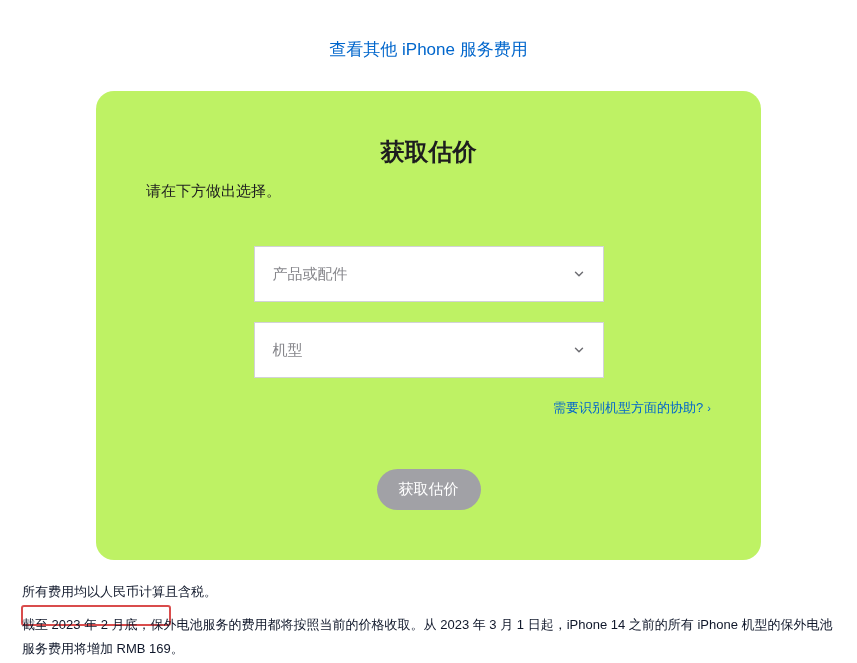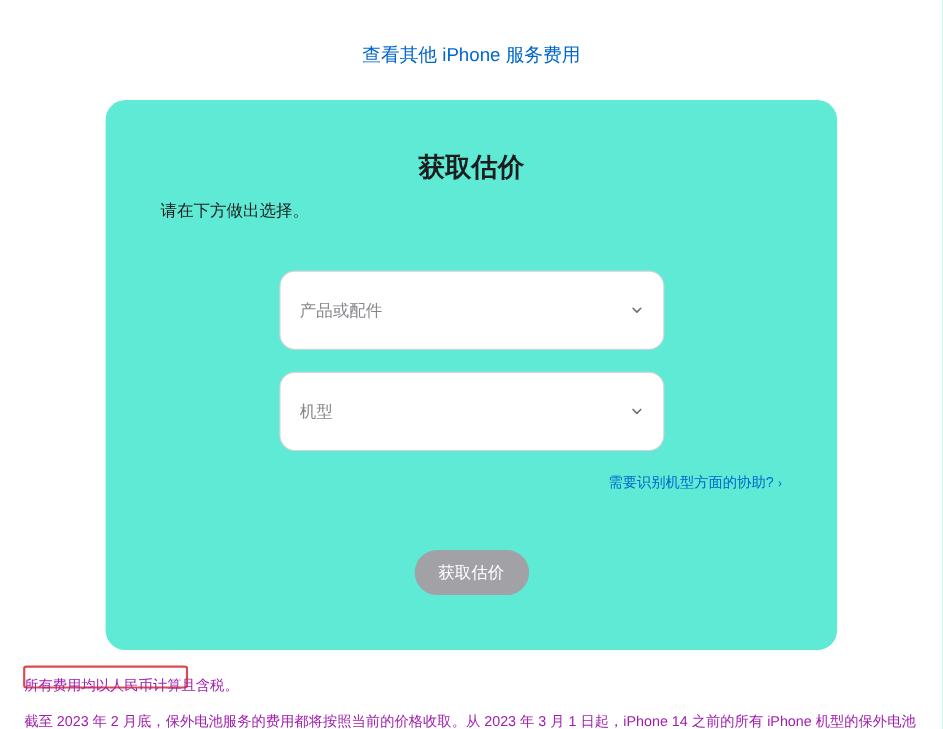--- a/index.html
+++ b/index.html
@@ -19,21 +19,21 @@
       padding-top: 38px;
       padding-bottom: 30px;
     }
     .top-link a {
       color: #0066cc;
       text-decoration: none;
       font-size: 17px;
       margin-top: 34px;
     }
     .card {
-      background: #5eead4;
+      background: #bef264;
       border-radius: 18px;
       width: 665px;
       margin: 0 auto;
       padding: 45px 50px 50px;
     }
     .card-title {
       text-align: center;
       font-size: 24px;
       font-weight: 600;
       color: #1d1d1f;
@@ -44,24 +44,24 @@
       color: #1d1d1f;
       margin-bottom: 45px;
     }
     .select-wrap {
       position: relative;
       width: 350px;
       margin: 0 auto 20px;
     }
     .select-box {
       width: 100%;
-      height: 72px;
+      height: 56px;
       background: #ffffff;
       border: 1px solid #d2d2d7;
-      border-radius: 14px;
+      border-radius: 0;
       padding: 0 40px 0 18px;
       font-size: 15px;
       color: #86868b;
       display: flex;
       align-items: center;
       cursor: pointer;
     }
     .chevron {
       position: absolute;
       right: 18px;
@@ -100,21 +100,21 @@
       border: none;
       border-radius: 22px;
       padding: 11px 22px;
       cursor: pointer;
     }
     .disclaimer {
       width: 825px;
       margin: 20px auto 0;
       padding: 0 6px;
       font-size: 13px;
-      color: #a21caf;
+      color: #0f172a;
       line-height: 1.8;
     }
     .disclaimer p {
       margin-bottom: 10px;
       position: relative;
       z-index: 2;
     }
     .highlight-box {
       position: absolute;
       border: 2px solid #d94c4c;

